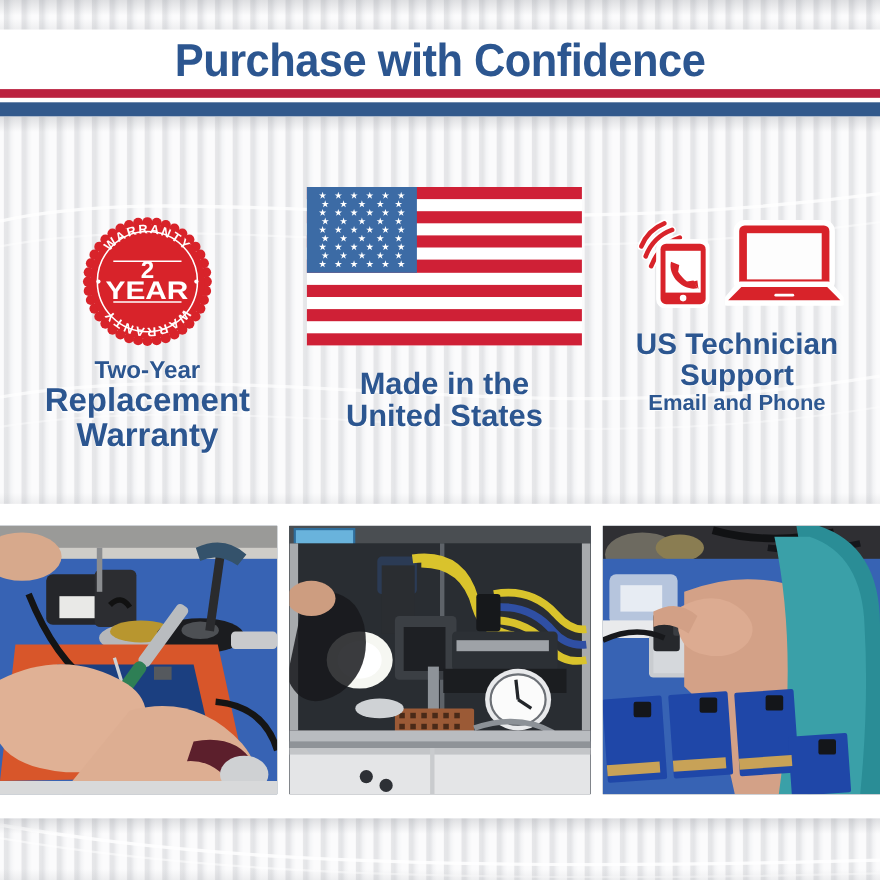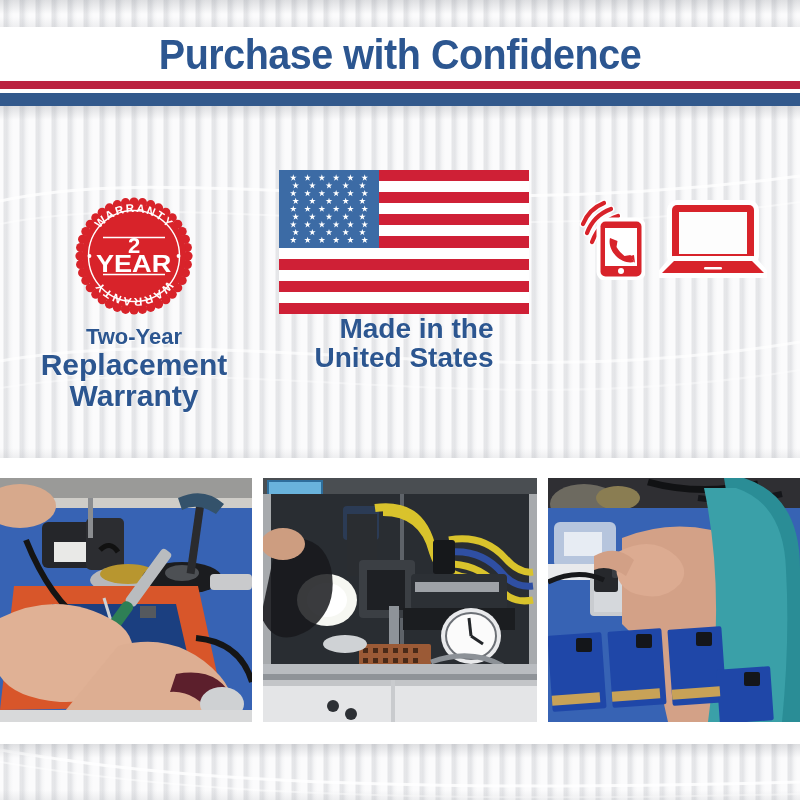--- a/index.html
+++ b/index.html
@@ -93,21 +93,21 @@
   }
 
   
   .warranty .badge-wrap{margin-top:90px;}
   .warranty .feat-caption{margin-top:10px;}
   .cap-small{font-size:22px;}
   .cap-big{font-size:30px;}
 
   
   .usa .flag-wrap{margin-top:64px;}
-  .usa .feat-caption{font-size:28px;text-align:right;}
+  .usa .feat-caption{margin-top:20px;font-size:28px;}
 
   
   .support .icons-wrap{
     margin-top:88px;display:flex;align-items:flex-end;gap:14px;
   }
   .support .feat-caption{margin-top:14px;}
   .cap-sup{font-size:27px;}
   .cap-subsup{font-size:20px;margin-top:2px;}
 
   
@@ -346,20 +346,25 @@
         <svg width="108" height="82" viewBox="0 0 108 82">
           <rect x="12" y="6" width="84" height="58" rx="6" ry="6" fill="#ffffff" stroke="#ffffff" stroke-width="8"></rect>
           <rect x="13" y="7" width="82" height="56" rx="5" ry="5" fill="#d8232a"></rect>
           <rect x="20" y="14" width="68" height="42" fill="#fdfdfd"></rect>
           <path d="M2 76 L 14 62 L 94 62 L 106 76 Z" fill="#ffffff" stroke="#ffffff" stroke-width="8" stroke-linejoin="round"></path>
           <path d="M3 75 L 15 63 L 93 63 L 105 75 Z" fill="#d8232a"></path>
           <rect x="45" y="69" width="18" height="2.6" rx="1.3" fill="#ffffff"></rect>
         </svg>
       </div>
     </div>
+    <div class="feat-caption">
+      <div class="cap-sup">US Technician</div>
+      <div class="cap-sup">Support</div>
+      <div class="cap-subsup">Email and Phone</div>
+    </div>
   </div>
 </div>
 
 <div id="photo-row">
 
   <div class="photo" id="photo-1">
     <svg width="252" height="244" viewBox="0 0 252 244">
       <rect width="252" height="244" fill="#3a5f9a"></rect>
       <rect x="0" y="0" width="252" height="42" fill="#cfcdc8"></rect>
       <rect x="0" y="0" width="252" height="20" fill="#9a9a98"></rect>

